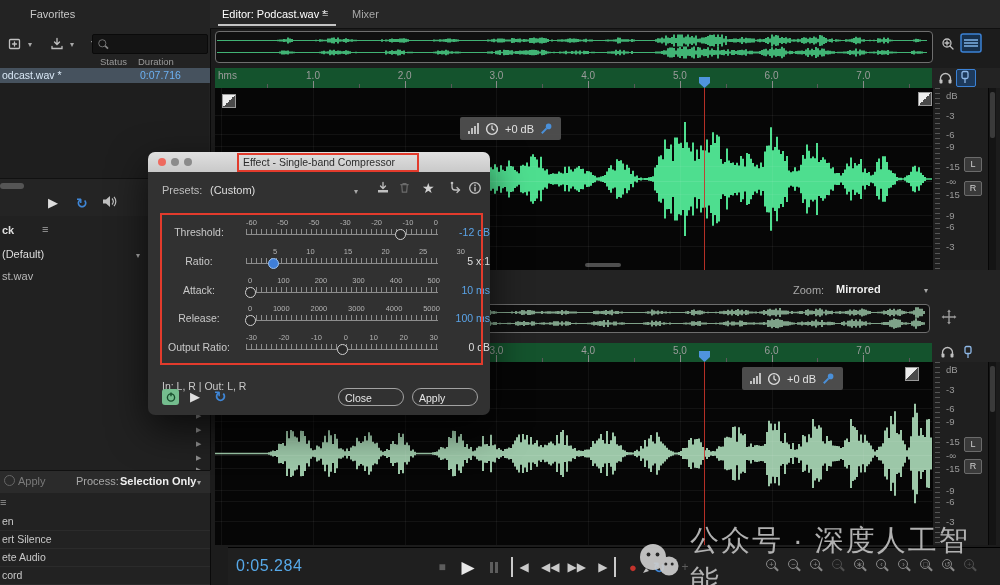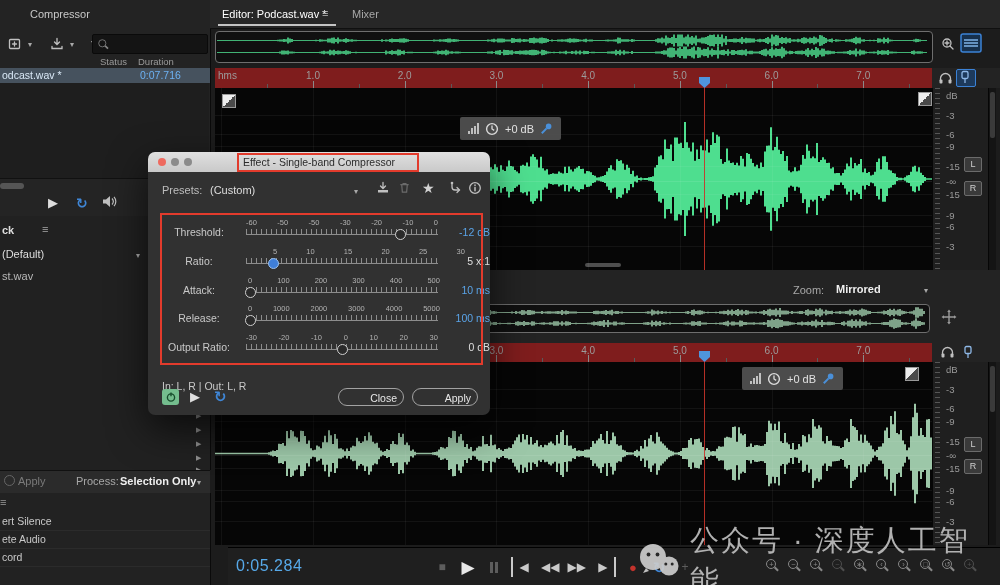--- a/index.html
+++ b/index.html
@@ -21,21 +21,21 @@
   #rack-footer{left:0;top:470px;width:210px;height:22px;background:#2b2b2b;border-top:1px solid #111;border-bottom:1px solid #111}
   #fav-panel{left:0;top:493px;width:210px;height:92px;background:#222222;border-right:1px solid #0a0a0a}
   .favitem{height:17px;line-height:17px;color:#c9c9c9;font-size:10.5px;border-bottom:1px solid #2b2b2b;padding-left:2px}
   .rackarrow{position:absolute;left:196px;color:#8d8d8d;font-size:7px}
   
   #tabbar{left:210px;top:0;width:790px;height:28px;background:#272727;border-bottom:1px solid #101010}
   .tab-active{color:#ffffff;font-size:11px}
   .tab-idle{color:#a8a8a8;font-size:11px}
   .tab-underline{background:#c4c4c4;height:2px}
   .ovbox{border:1px solid #6e6e6e;border-radius:4px;background:#101010;overflow:hidden}
-  .ruler{background:#7f1d1d;border-bottom:1px solid #22c55e}
+  .ruler{background:#14532d;border-bottom:1px solid #22c55e}
   .rlab{position:absolute;top:2px;transform:translateX(-50%);color:#9c9c9c;font-size:10px}
   .runit{position:absolute;left:3px;top:2px;color:#9c9c9c;font-size:10px}
   .rtick{position:absolute;bottom:0;width:1px;height:4px;background:#5a5a5a}
   .rtick.maj{height:7px;background:#8a8a8a}
   .wavepanel{background:#060606;overflow:hidden}
   .gridh{position:absolute;left:0;width:100%;height:1px;background:rgba(255,255,255,.055)}
   .gridv{position:absolute;top:0;width:1px;height:100%;background:rgba(255,255,255,.05)}
   .pent{position:absolute;width:11px;height:11px;background:#4f94dd;
         clip-path:polygon(0 0,100% 0,100% 55%,50% 100%,0 55%);z-index:6}
   .playline{position:absolute;width:1px;background:rgba(200,52,42,.9);z-index:5}
@@ -87,36 +87,36 @@
             color:#b2b2b2;font-size:7.5px}
   .stickstrip{position:absolute;left:0;top:11px;width:100%;height:5px;
             background:repeating-linear-gradient(90deg,#8d8d8d 0 1px,transparent 1px 5px)}
   .strack{position:absolute;left:0;top:16px;width:100%;height:1px;background:#8d8d8d}
   .sknob{position:absolute;top:11px;width:9px;height:9px;border-radius:50%;background:#2a2a2a;
          border:1.6px solid #cfcfcf;z-index:22}
   .sknob.filled{background:#3f7fd9;border-color:#9cc1ee}
   .svalue{position:absolute;left:284px;top:8px;width:46px;text-align:right;font-size:10.5px;color:#dedede}
   .svalue.accent{color:var(--blue,#4f9fe8)}
   .pillbtn{position:absolute;width:66px;height:18px;border:1px solid #a2a2a2;border-radius:10px;
-         background:transparent;color:#e6e6e6;font-size:10.5px;text-align:right;line-height:17px}
+         background:transparent;color:#e6e6e6;font-size:10.5px;text-align:left;line-height:17px}
   .pwrbtn{position:absolute;width:17px;height:16px;background:#74bd8e;border-radius:3px;
          display:flex;align-items:center;justify-content:center}
   
   #watermark{left:636px;top:521px;z-index:60;display:flex;align-items:center;gap:8px;
          color:#bfbfbf;font-size:29px;letter-spacing:2px;opacity:.92}
   .chev{color:#a8a8a8;font-size:8px}
   svg{display:block}
 </style>
 </head>
 <body>
 
 <div id="app" class="nosel" style="--blue: #5aa4e8; --annred: #e23b2c; --selrow: #46525e;">
 
   <div id="files-panel" class="abs">
-    <div class="abs ptab" style="left:30px;top:8px">Compressor</div>
+    <div class="abs ptab" style="left:30px;top:8px">Favorites</div>
     <div class="abs" style="left:6px;top:36px;display:flex;gap:4px;align-items:center">
       <span class="toolicon">
           <span>
             <svg width="14" height="14" viewBox="0 0 14 14">
               <rect x="1.5" y="2.5" width="10" height="9" rx="1" stroke="#c0c0c0" stroke-width="1.3" fill="none" stroke-linecap="round"></rect>
               <path d="M6.5 5v4M4.5 7h4" stroke="#c0c0c0" stroke-width="1.3" fill="none" stroke-linecap="round"></path>
             </svg>
           </span>
         </span>
         <span class="chev">▾</span>
@@ -178,20 +178,21 @@
     <span class="abs" style="left:4px;top:4px;width:9px;height:9px;border:1.4px solid #666;border-radius:50%"></span>
     <span class="abs" style="left:18px;top:4px;color:#7a7a7a">Apply</span>
     <span class="abs" style="left:76px;top:4px;color:#a8a8a8">Process:</span>
     <span class="abs" style="left:120px;top:4px;color:#efefef;font-weight:bold">Selection Only</span>
     <span class="abs chev" style="left:197px;top:7px">▾</span>
   </div>
 
   <div id="fav-panel" class="abs">
     <div class="abs" style="left:0;top:3px;color:#9a9a9a">≡</div>
     <div id="fav-list" class="abs" style="left:0;top:20px;width:210px">
+        <div class="favitem">en</div>
         <div class="favitem">ert Silence</div>
         <div class="favitem">ete Audio</div>
         <div class="favitem">cord</div>
       </div>
   </div>
 
   <div id="tabbar" class="abs">
     <span class="abs tab-active" style="left:12px;top:8px">Editor: Podcast.wav *</span>
     <span class="abs" style="left:112px;top:7px;color:#bdbdbd">≡</span>
     <span class="abs tab-idle" style="left:142px;top:8px">Mixer</span>

